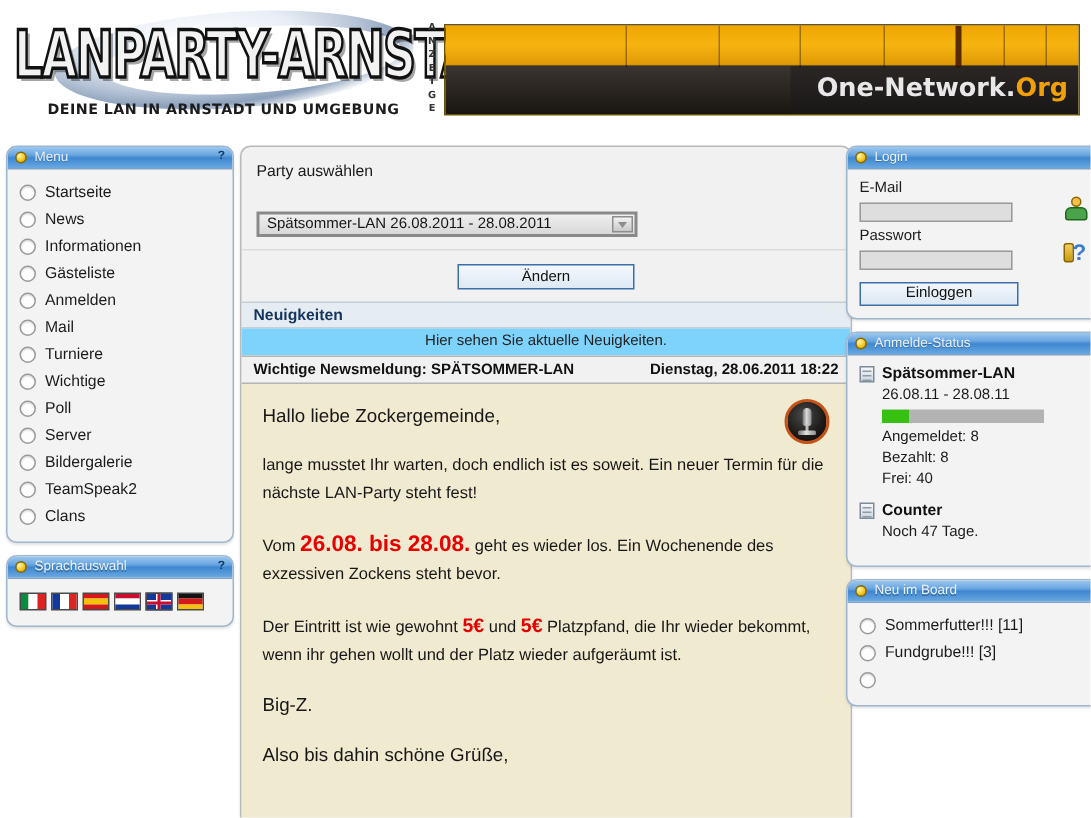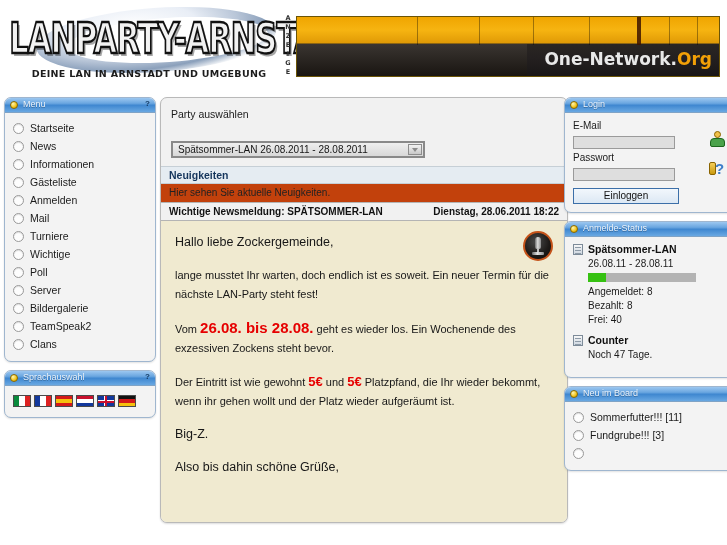--- a/index.html
+++ b/index.html
@@ -186,21 +186,22 @@
   }
   .section-title {
     background: #e5ecf2;
     border-top: 1px solid #c6cfd6;
     border-bottom: 1px solid #c6cfd6;
     font-size: 10.5px; font-weight: bold; color: #15355c;
     padding: 2px 8px;
   }
   .section-sub {
     font-size: 10px; color: #222; padding: 3px 8px 4px 8px;
-    background: #c2410c;
+    background: #7dd3fc;
+    text-align: center;
   }
   #news-head {
     border-top: 1px solid #b4b4b4;
     border-bottom: 1px solid #b4b4b4;
     background: #f1f1f1;
     display: flex; justify-content: space-between; align-items: center;
     padding: 3px 8px;
     font-size: 10px; font-weight: bold; color: #111;
   }
   #news-body {
@@ -439,20 +440,23 @@
       <div id="party-select-area">
         <div class="field-label">Party auswählen</div>
         <div class="select-box">
           <span>Spätsommer-LAN 26.08.2011 - 28.08.2011</span>
           <span class="select-arrow">
               <i></i>
             </span>
         </div>
       </div>
 
+      <div id="btn-row">
+        <div class="btn">Ändern</div>
+      </div>
 
       <div class="section-title">Neuigkeiten</div>
       <div class="section-sub">Hier sehen Sie aktuelle Neuigkeiten.</div>
 
       <div id="news-head">
         <span>Wichtige Newsmeldung: SPÄTSOMMER-LAN</span>
         <span>Dienstag, 28.06.2011 18:22</span>
       </div>
 
       <div id="news-body">

